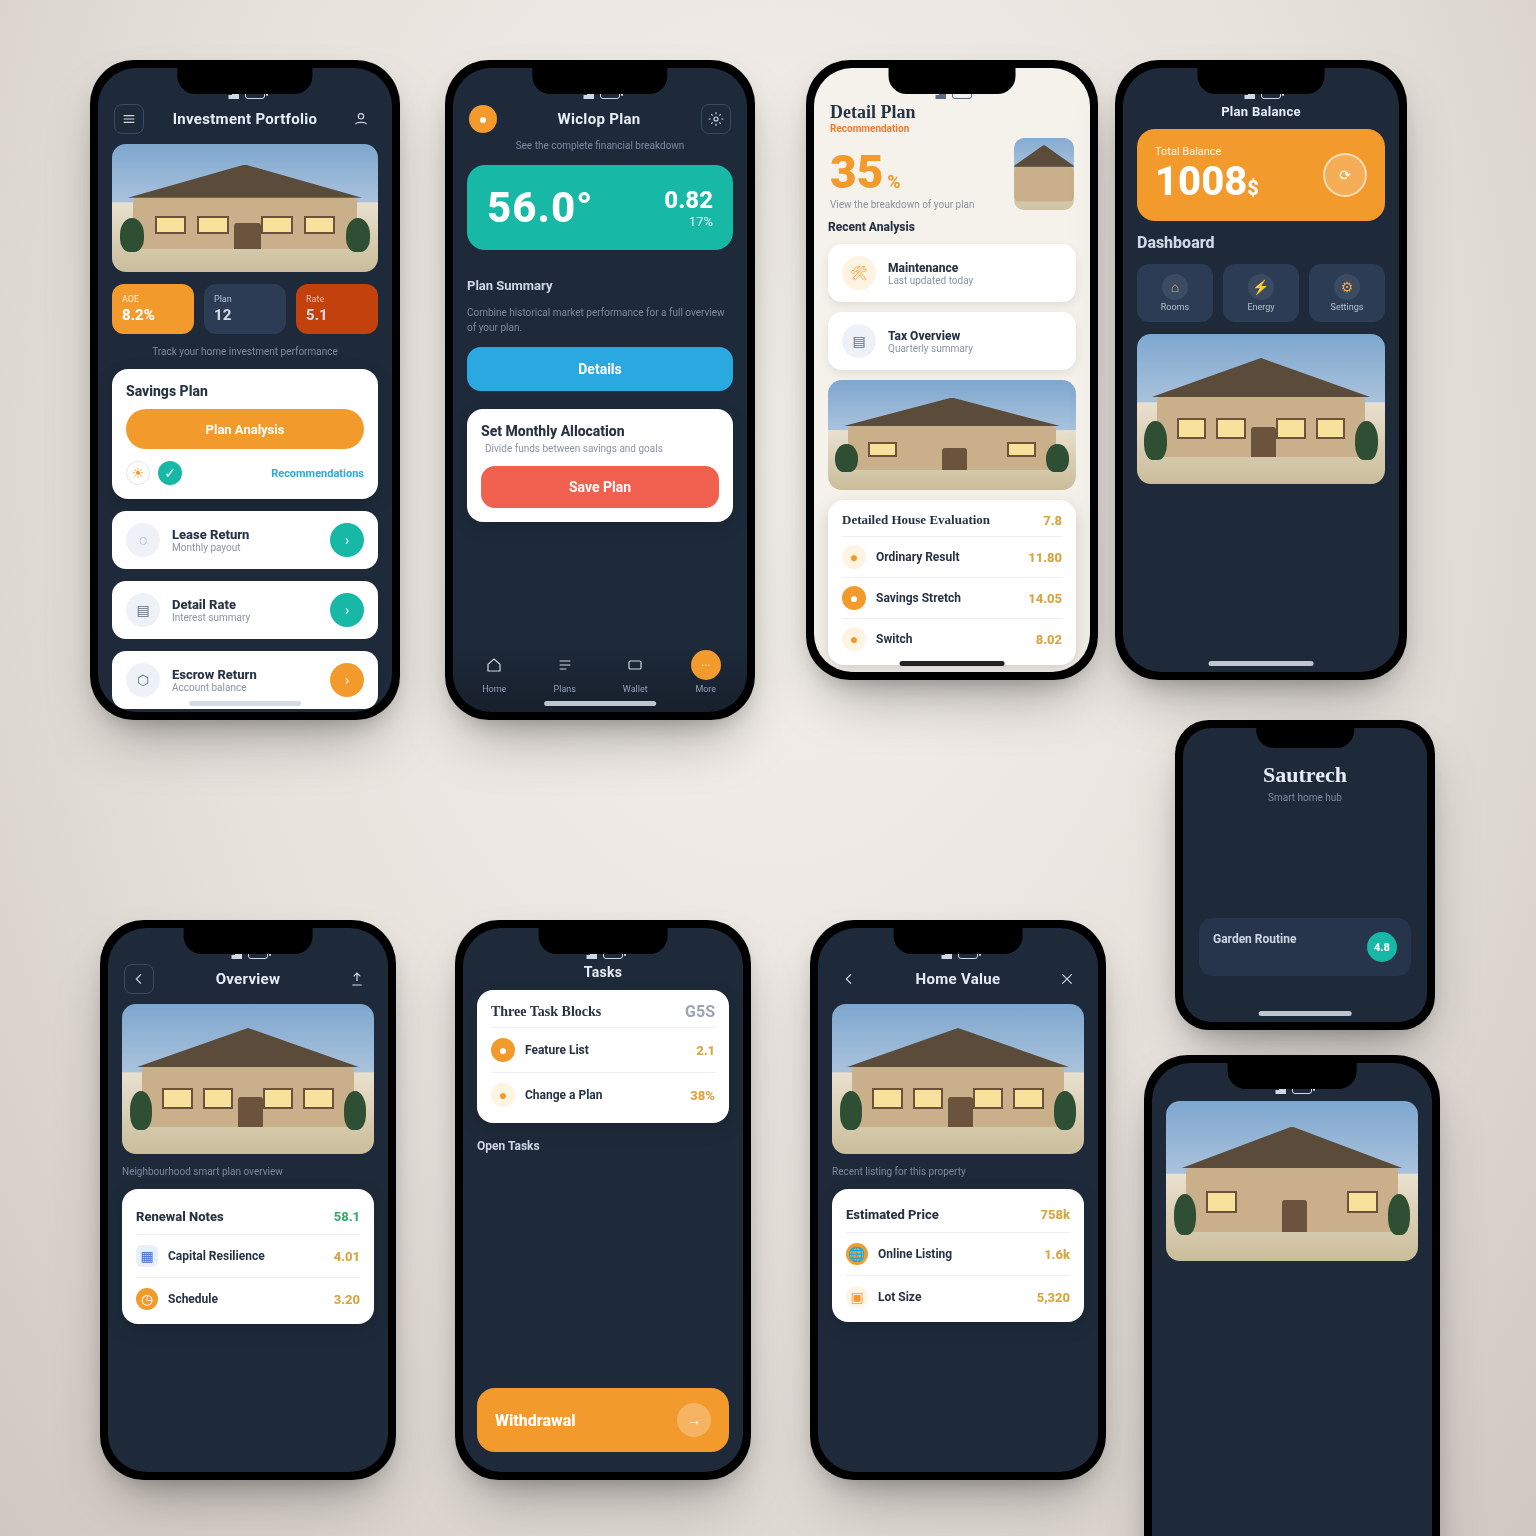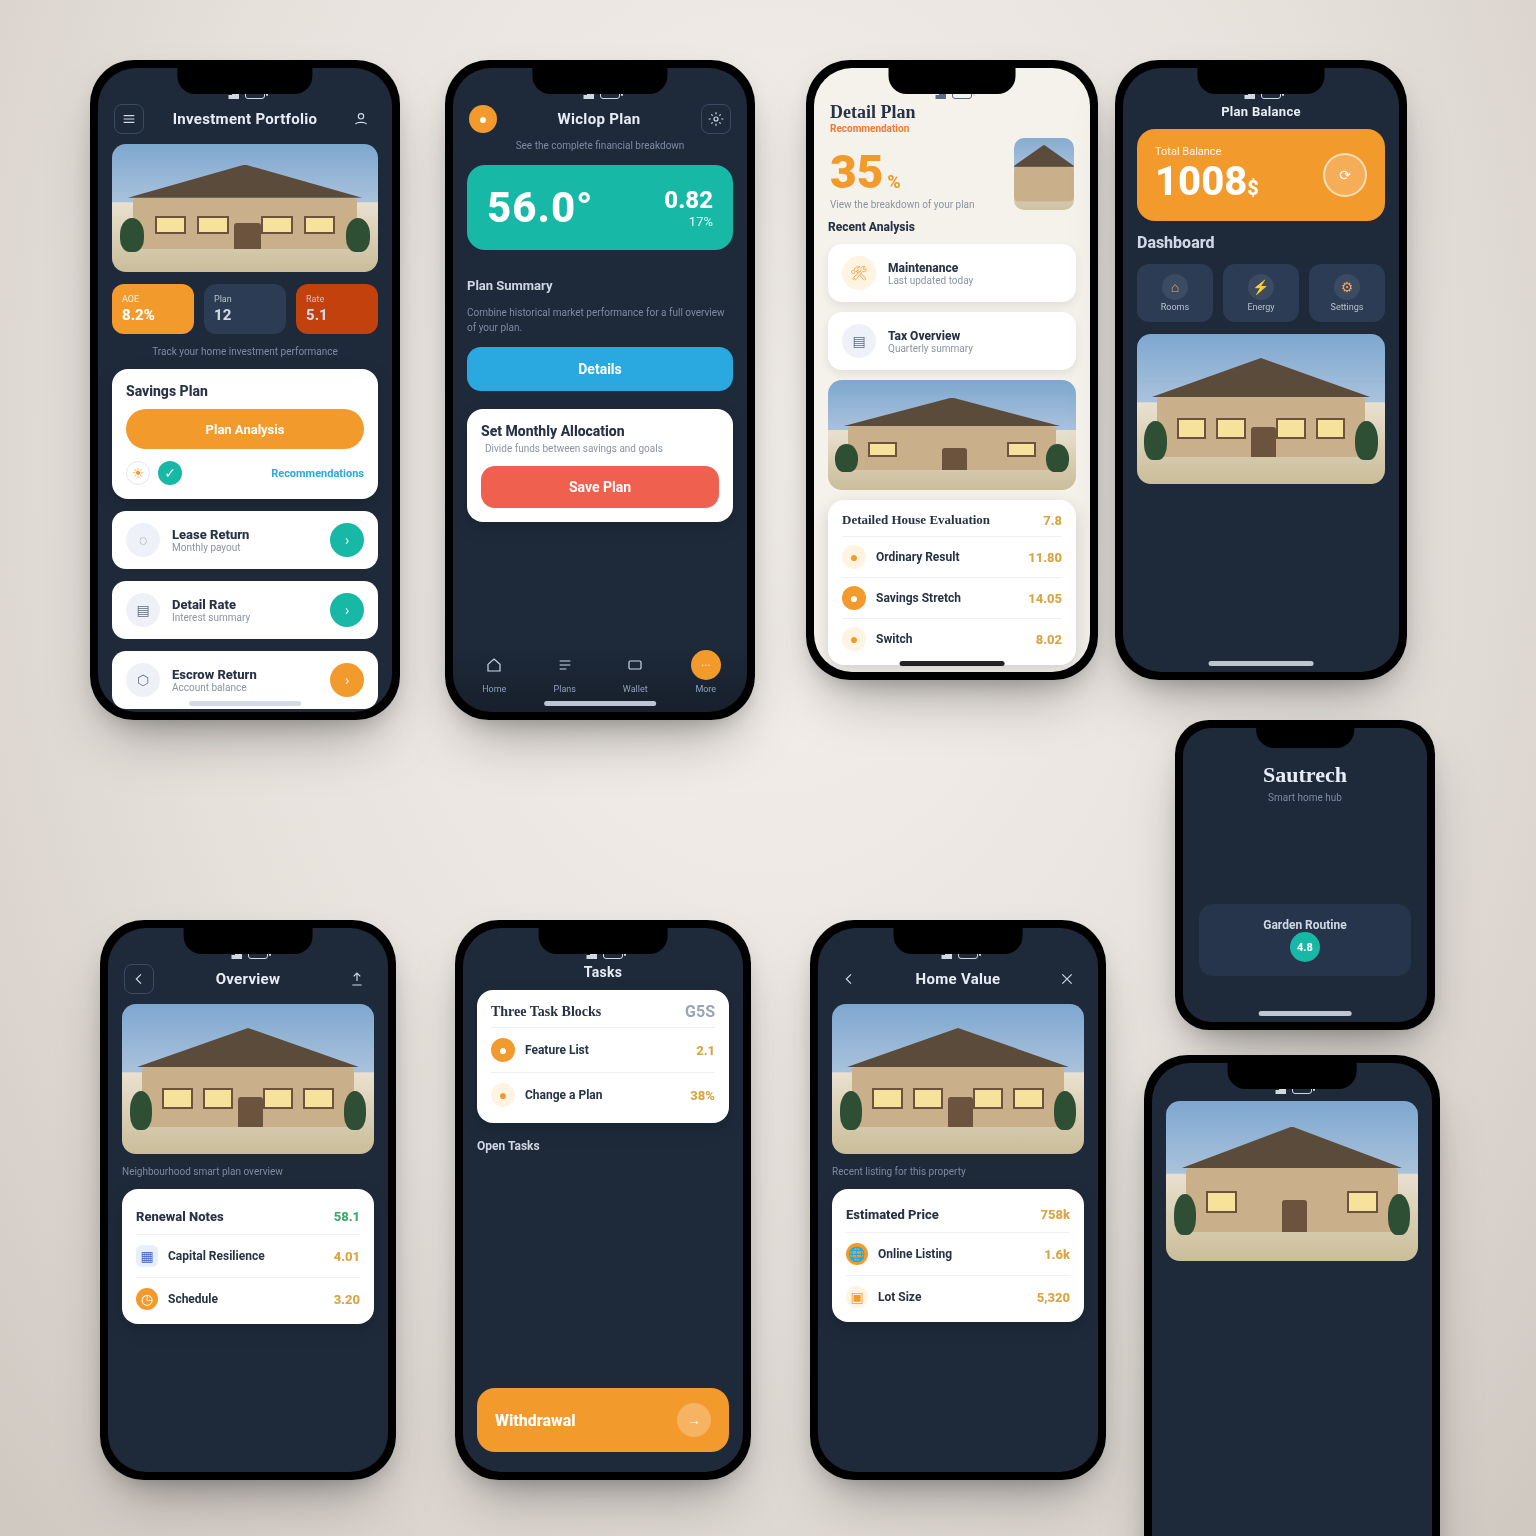--- a/index.html
+++ b/index.html
@@ -411,21 +411,21 @@
   </div>
 </div>
 
 <div class="phone" id="p5">
   <div class="screen">
     <div class="notch" style="height:20px;width:40%;"></div>
     <div style="padding:34px 20px 0;text-align:center;color:#e7edf6;">
       <div style="font-family:Georgia,serif;font-size:22px;font-weight:800;">Sautrech</div>
       <div class="sub" style="color:#7d8aa0;margin-top:4px;">Smart home hub</div>
     </div>
-    <div style="position:absolute;left:16px;right:16px;bottom:46px;background:#26354b;border-radius:14px;padding:14px;display:flex;justify-content:space-between;align-items:center;flex-direction:column;">
+    <div style="position:absolute;left:16px;right:16px;bottom:46px;background:#26354b;border-radius:14px;padding:14px;display:flex;justify-content:space-between;">
       <span style="color:#cfd7e3;font-size:12px;font-weight:700;">Garden Routine</span>
       <span class="dot" style="width:30px;height:30px;background:var(--teal);font-size:11px;font-weight:800;">4.8</span>
     </div>
     <div class="home-ind"></div>
   </div>
 </div>
 
 <div class="phone" id="p6">
   <div class="screen">
     <div class="notch"></div>

